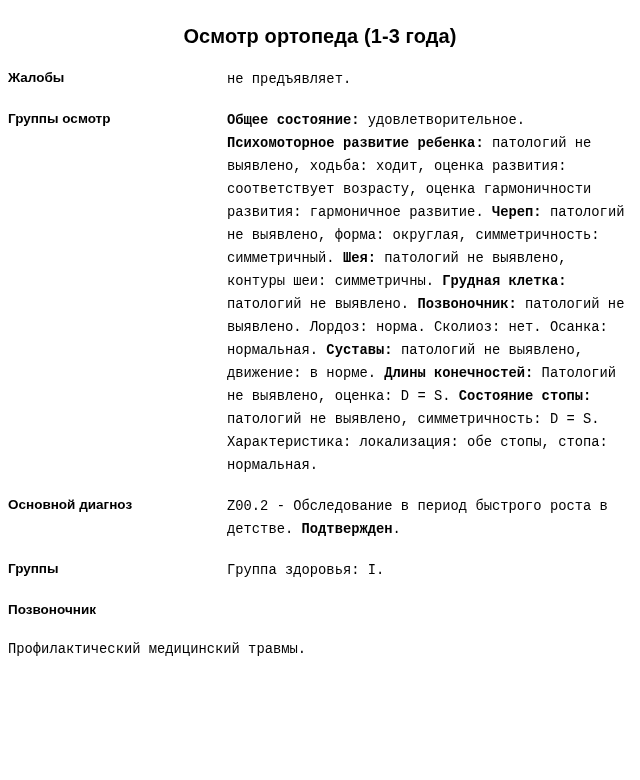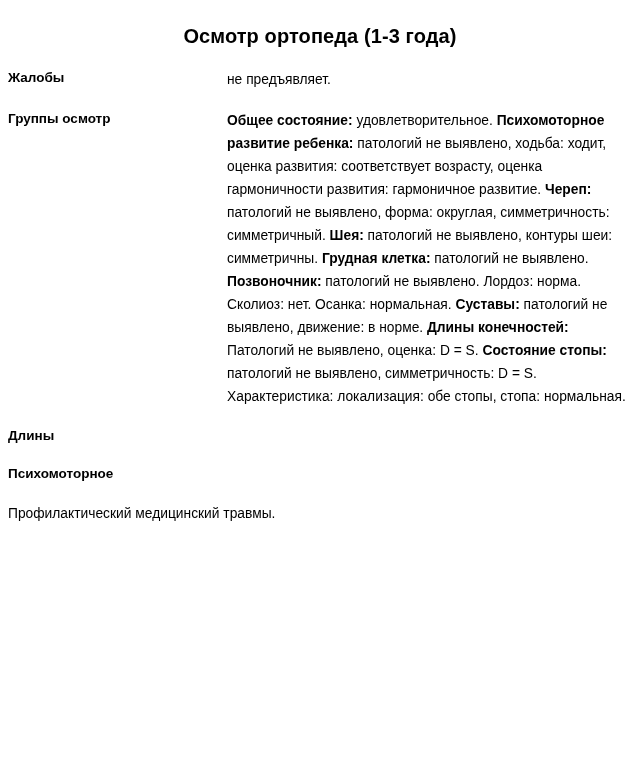--- a/index.html
+++ b/index.html
@@ -55,20 +55,21 @@
     box-sizing: border-box;
   }
   .row-value {
     flex: 1 1 auto;
     font-size: 13.8px;
     font-weight: normal;
     line-height: 23px;
     color: #000000;
     text-align: left;
     word-wrap: break-word;
+    font-family: Liberation Mono, monospace;
   }
   .row-value b,
   .row-value strong {
     font-weight: bold;
   }
 </style>
 </head>
 <body>
 
 <div class="page">
@@ -78,23 +79,28 @@
   <div class="record">
     <div class="row">
       <div class="row-label">Жалобы</div>
       <div class="row-value">не предъявляет.</div>
     </div>
     <div class="row">
       <div class="row-label">Группы осмотр</div>
       <div class="row-value"><b>Общее состояние:</b> удовлетворительное. <b>Психомоторное развитие ребенка:</b> патологий не выявлено, ходьба: ходит, оценка развития: соответствует возрасту, оценка гармоничности развития: гармоничное развитие. <b>Череп:</b> патологий не выявлено, форма: округлая, симметричность: симметричный. <b>Шея:</b> патологий не выявлено, контуры шеи: симметричны. <b>Грудная клетка:</b> патологий не выявлено. <b>Позвоночник:</b> патологий не выявлено. Лордоз: норма. Сколиоз: нет. Осанка: нормальная. <b>Суставы:</b> патологий не выявлено, движение: в норме. <b>Длины конечностей:</b> Патологий не выявлено, оценка: D = S. <b>Состояние стопы:</b> патологий не выявлено, симметричность: D = S. Характеристика: локализация: обе стопы, стопа: нормальная.</div>
     </div>
     <div class="row">
-      <div class="row-label">Длины</div>
+      <div class="row-label">Основной диагноз</div>
+      <div class="row-value">Z00.2 - Обследование в период быстрого роста в детстве. <b>Подтвержден</b>.</div>
     </div>
     <div class="row">
-      <div class="row-label">Психомоторное</div>
+      <div class="row-label">Группы</div>
+      <div class="row-value">Группа здоровья: I.</div>
+    </div>
+    <div class="row">
+      <div class="row-label">Позвоночник</div>
     </div>
     <div class="row">
       <div class="row-value">Профилактический медицинский травмы.</div>
     </div>
   </div>
 
 </div>
 
 </body></html>

